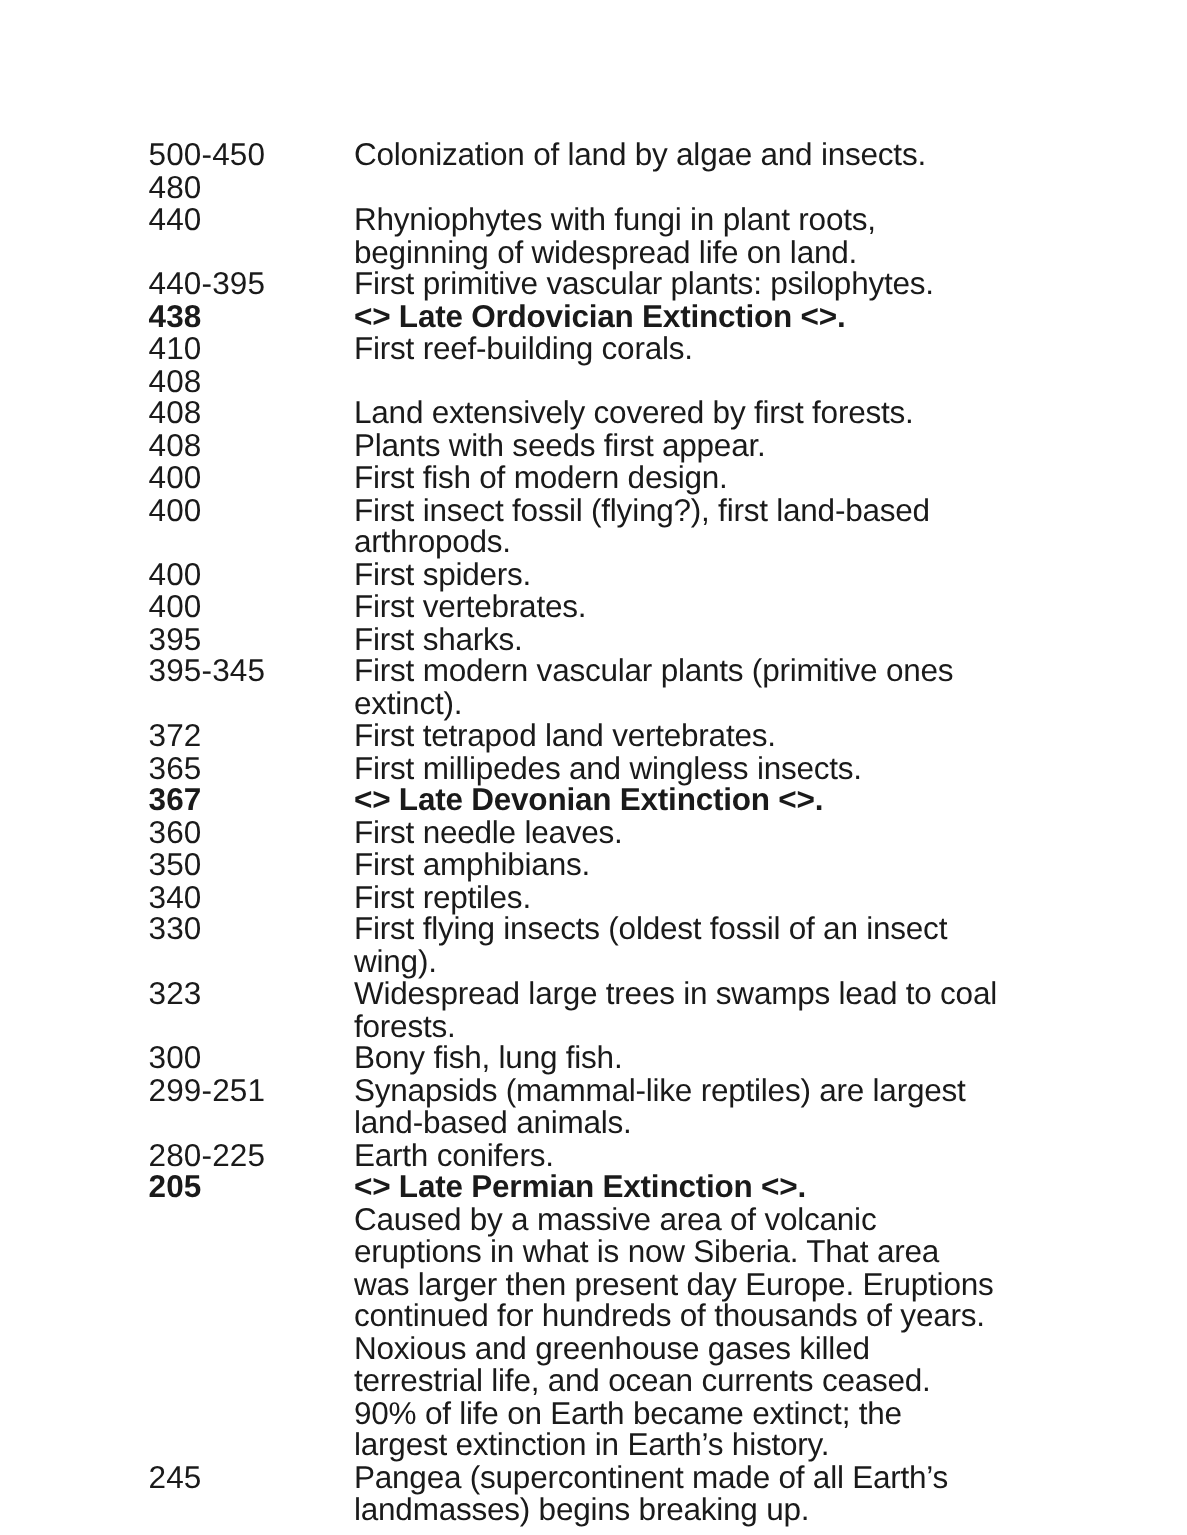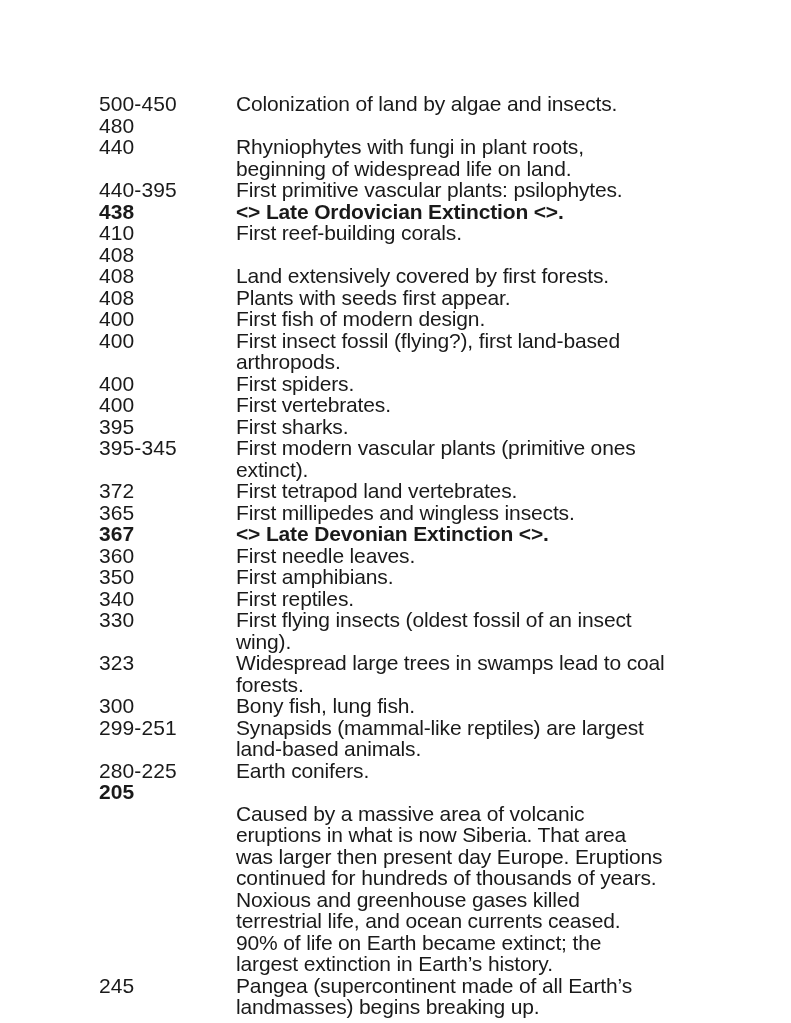--- a/index.html
+++ b/index.html
@@ -143,20 +143,21 @@
     <div class="row">
       <div class="year">299-251</div>
       <div class="desc">Synapsids (mammal-like reptiles) are largest land-based animals.</div>
     </div>
     <div class="row">
       <div class="year">280-225</div>
       <div class="desc">Earth conifers.</div>
     </div>
     <div class="row bold">
       <div class="year">205</div>
+      <div class="desc">&lt;&gt; Late Permian Extinction &lt;&gt;.</div>
     </div>
     <div class="row">
       <div class="year"></div>
       <div class="desc">Caused by a massive area of volcanic eruptions in what is now Siberia. That area was larger then present day Europe. Eruptions continued for hundreds of thousands of years. Noxious and greenhouse gases killed terrestrial life, and ocean currents ceased. 90% of life on Earth became extinct; the largest extinction in Earth’s history.</div>
     </div>
     <div class="row">
       <div class="year">245</div>
       <div class="desc">Pangea (supercontinent made of all Earth’s landmasses) begins breaking up.</div>
     </div>
   </div>

